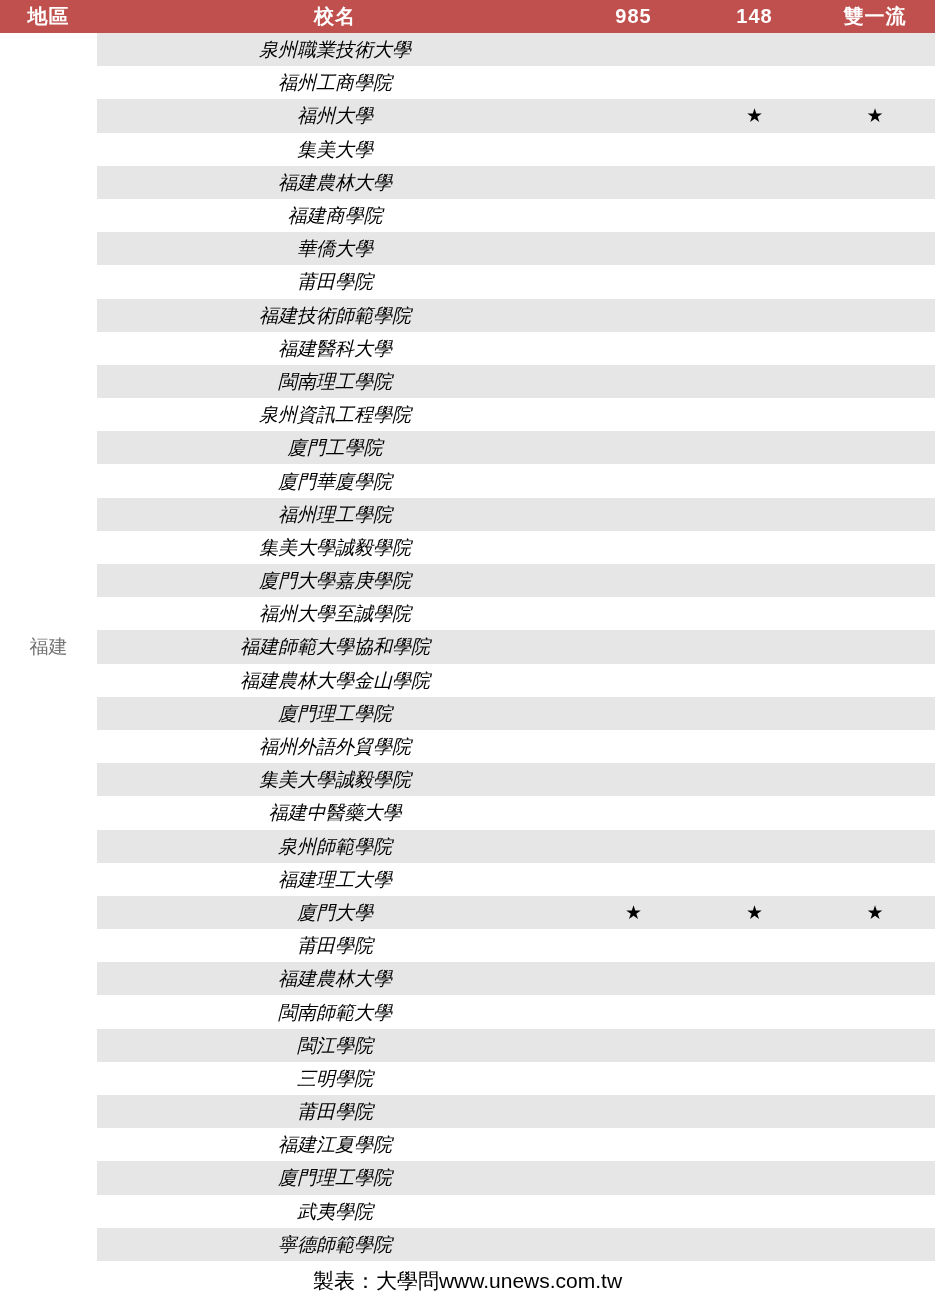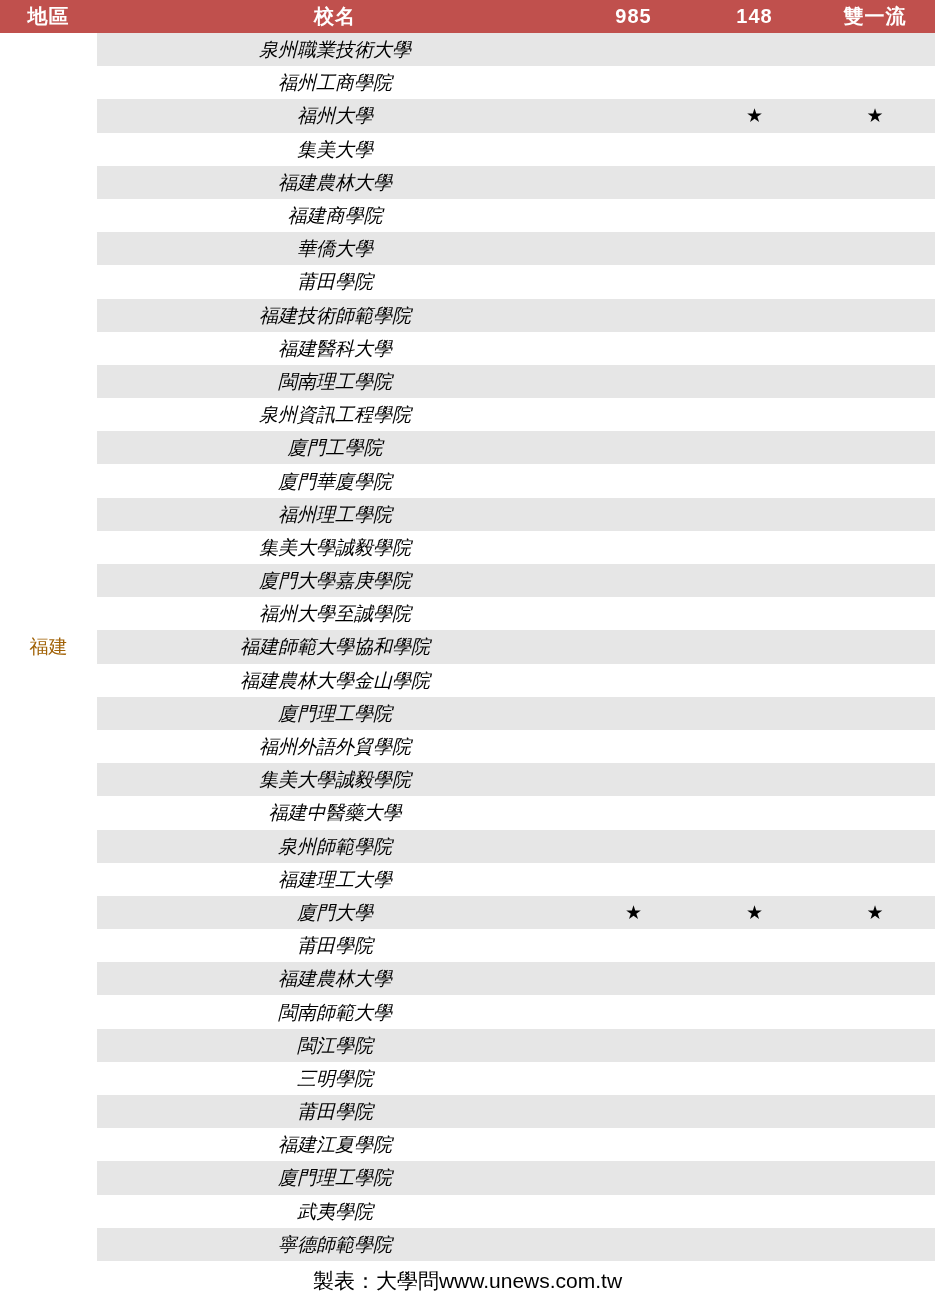--- a/index.html
+++ b/index.html
@@ -44,21 +44,21 @@
     color: #000000;
     vertical-align: middle;
     line-height: 33px;
   }
   tbody tr.odd td { background: #e6e6e6; }
   tbody tr.even td { background: #ffffff; }
 
   td.region-cell {
     background: #ffffff !important;
     font-size: 19px;
-    color: #a16207;
+    color: #737373;
     vertical-align: middle;
   }
   td.name-cell {
     background: inherit;
     font-style: italic;
   }
   td.star-cell {
     font-size: 19px;
   }
   tfoot td {

